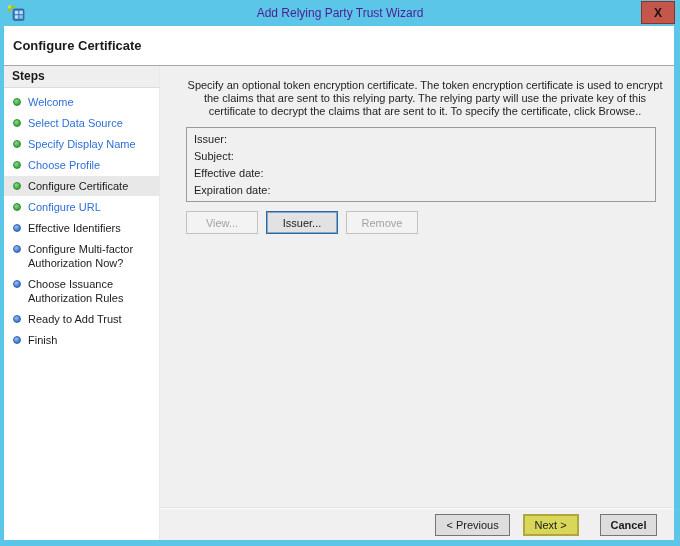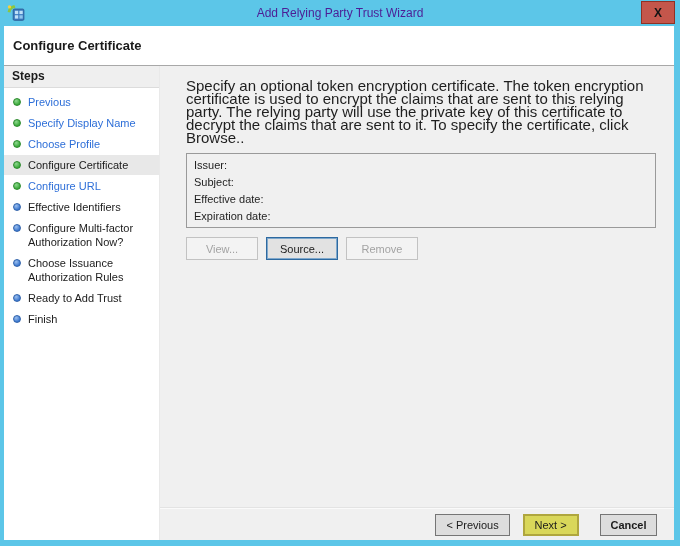--- a/index.html
+++ b/index.html
@@ -57,21 +57,21 @@
   }
   .step-item .bullet{
     width:8px;height:8px;border-radius:50%;flex:0 0 auto;margin-top:3px;
   }
   .step-item .bullet.green{background:radial-gradient(circle at 35% 30%, #8fd98f, var(--bullet-green) 70%);border:1px solid #2c8a2c;}
   .step-item .bullet.blue{background:radial-gradient(circle at 35% 30%, #9cc0ef, var(--bullet-blue) 70%);border:1px solid #2f62ab;}
   .step-item.link{color:var(--link-blue);cursor:pointer;}
   .step-item.current{background:#E8E8E8;color:#1b1b1b;}
   
   .main{flex:1;background:#F0F0F0;position:relative;padding:13px 18px 0 26px;min-width:0;}
-  .desc{font-size:15px;line-height:13px;color:#1e1e1e;width:478px;}
+  .desc{font-size:11px;line-height:13px;color:#1e1e1e;width:478px;text-align:center;}
   .cert-box{
     width:470px;height:75px;border:1px solid #9A9A9A;margin-top:9px;
     padding:3px 0 0 7px;background:#F0F0F0;
   }
   .cert-field{font-size:11px;line-height:17px;color:#1e1e1e;}
   .cert-field .cert-value{margin-left:5px;}
   .btn-row{margin-top:9px;display:flex;gap:8px;}
   .btn{
     font-family:"Liberation Sans", sans-serif;font-size:11px;color:#1b1b1b;
     background:#E1E1E1;border:1px solid #757575;cursor:pointer;padding:0;
@@ -125,21 +125,25 @@
       <div class="page-header">
         <h1>Configure Certificate</h1>
       </div>
 
       <div class="body">
         <div class="sidebar">
           <div class="steps-header">Steps</div>
           <nav class="steps-list">
               <div class="step-item link">
                 <span class="bullet green"></span>
-                <span class="step-label">Previous</span>
+                <span class="step-label">Welcome</span>
+              </div>
+              <div class="step-item link">
+                <span class="bullet green"></span>
+                <span class="step-label">Select Data Source</span>
               </div>
               <div class="step-item link">
                 <span class="bullet green"></span>
                 <span class="step-label">Specify Display Name</span>
               </div>
               <div class="step-item link">
                 <span class="bullet green"></span>
                 <span class="step-label">Choose Profile</span>
               </div>
               <div class="step-item current">
@@ -186,21 +190,21 @@
             <div class="cert-field">
               <span class="cert-label">Effective date:</span><span class="cert-value"></span>
             </div>
             <div class="cert-field">
               <span class="cert-label">Expiration date:</span><span class="cert-value"></span>
             </div>
           </div>
 
           <div class="btn-row">
             <button class="btn disabled">View...</button>
-            <button class="btn focus">Source...</button>
+            <button class="btn focus">Issuer...</button>
             <button class="btn disabled">Remove</button>
           </div>
 
           <div class="footer">
             <button class="btn nav-btn prev">&lt; Previous</button>
             <button class="btn nav-btn next">Next &gt;</button>
             <button class="btn nav-btn cancel">Cancel</button>
           </div>
         </div>
       </div>

